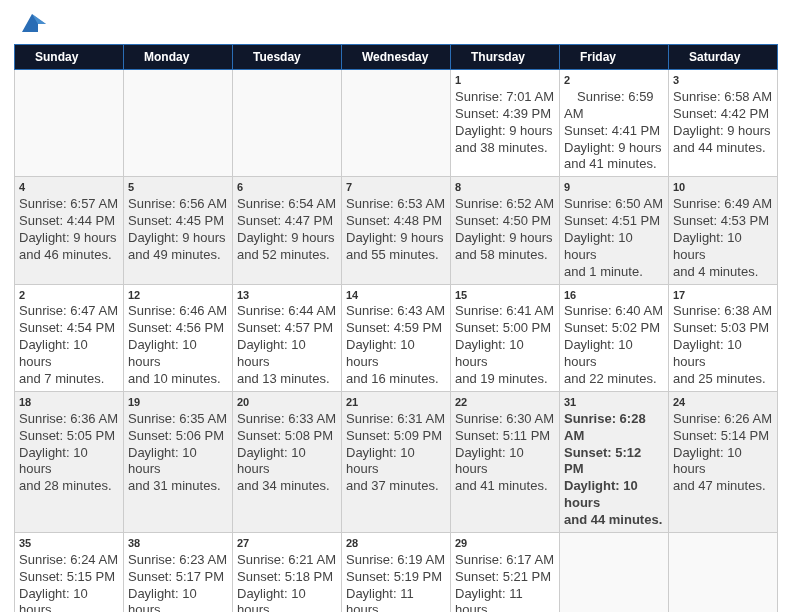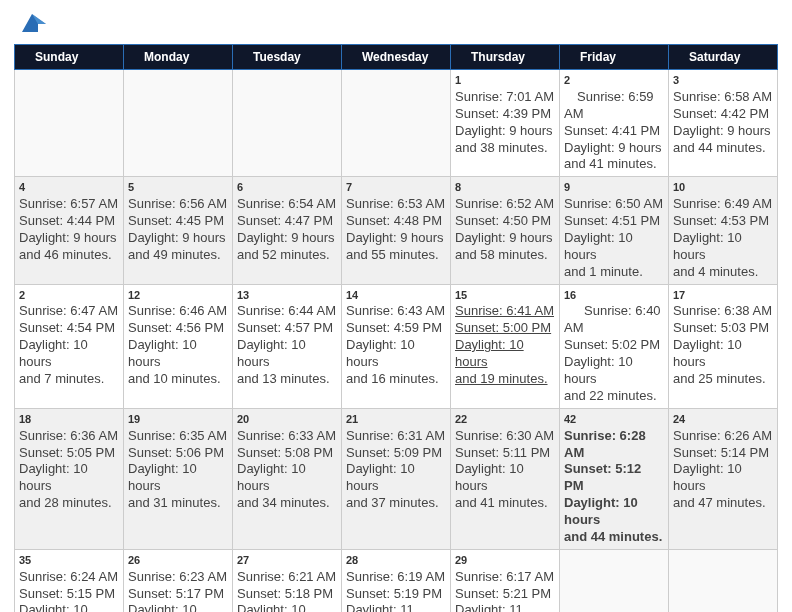--- a/index.html
+++ b/index.html
@@ -196,25 +196,25 @@
 Daylight: 10 hours
 and 10 minutes.</span></td>
           <td><span class="day-num">13</span><span class="day-info" style="white-space: pre-line;">Sunrise: 6:44 AM
 Sunset: 4:57 PM
 Daylight: 10 hours
 and 13 minutes.</span></td>
           <td><span class="day-num">14</span><span class="day-info" style="white-space: pre-line;">Sunrise: 6:43 AM
 Sunset: 4:59 PM
 Daylight: 10 hours
 and 16 minutes.</span></td>
-          <td><span class="day-num">15</span><span class="day-info" style="white-space: pre-line; text-decoration: underline;">Sunrise: 6:41 AM
+          <td><span class="day-num">15</span><span class="day-info" style="white-space: pre-line;">Sunrise: 6:41 AM
 Sunset: 5:00 PM
 Daylight: 10 hours
 and 19 minutes.</span></td>
-          <td><span class="day-num">16</span><span class="day-info" style="white-space: pre-line; margin-left: 20px;">Sunrise: 6:40 AM
+          <td><span class="day-num">16</span><span class="day-info" style="white-space: pre-line;">Sunrise: 6:40 AM
 Sunset: 5:02 PM
 Daylight: 10 hours
 and 22 minutes.</span></td>
           <td><span class="day-num">17</span><span class="day-info" style="white-space: pre-line;">Sunrise: 6:38 AM
 Sunset: 5:03 PM
 Daylight: 10 hours
 and 25 minutes.</span></td>
         </tr>
         <tr class="row-shaded">
           <td><span class="day-num">18</span><span class="day-info" style="white-space: pre-line;">Sunrise: 6:36 AM
@@ -230,35 +230,35 @@
 Daylight: 10 hours
 and 34 minutes.</span></td>
           <td><span class="day-num">21</span><span class="day-info" style="white-space: pre-line;">Sunrise: 6:31 AM
 Sunset: 5:09 PM
 Daylight: 10 hours
 and 37 minutes.</span></td>
           <td><span class="day-num">22</span><span class="day-info" style="white-space: pre-line; text-align: center;">Sunrise: 6:30 AM
 Sunset: 5:11 PM
 Daylight: 10 hours
 and 41 minutes.</span></td>
-          <td><span class="day-num">42</span><span class="day-info" style="white-space: pre-line; font-weight: bold;">Sunrise: 6:28 AM
+          <td><span class="day-num">31</span><span class="day-info" style="white-space: pre-line; font-weight: bold;">Sunrise: 6:28 AM
 Sunset: 5:12 PM
 Daylight: 10 hours
 and 44 minutes.</span></td>
           <td><span class="day-num">24</span><span class="day-info" style="white-space: pre-line; text-align: right;">Sunrise: 6:26 AM
 Sunset: 5:14 PM
 Daylight: 10 hours
 and 47 minutes.</span></td>
         </tr>
         <tr>
           <td><span class="day-num">35</span><span class="day-info" style="white-space: pre-line;">Sunrise: 6:24 AM
 Sunset: 5:15 PM
 Daylight: 10 hours
 and 50 minutes.</span></td>
-          <td><span class="day-num">26</span><span class="day-info" style="white-space: pre-line;">Sunrise: 6:23 AM
+          <td><span class="day-num">38</span><span class="day-info" style="white-space: pre-line;">Sunrise: 6:23 AM
 Sunset: 5:17 PM
 Daylight: 10 hours
 and 53 minutes.</span></td>
           <td><span class="day-num">27</span><span class="day-info" style="white-space: pre-line;">Sunrise: 6:21 AM
 Sunset: 5:18 PM
 Daylight: 10 hours
 and 57 minutes.</span></td>
           <td><span class="day-num">28</span><span class="day-info" style="white-space: pre-line;">Sunrise: 6:19 AM
 Sunset: 5:19 PM
 Daylight: 11 hours

